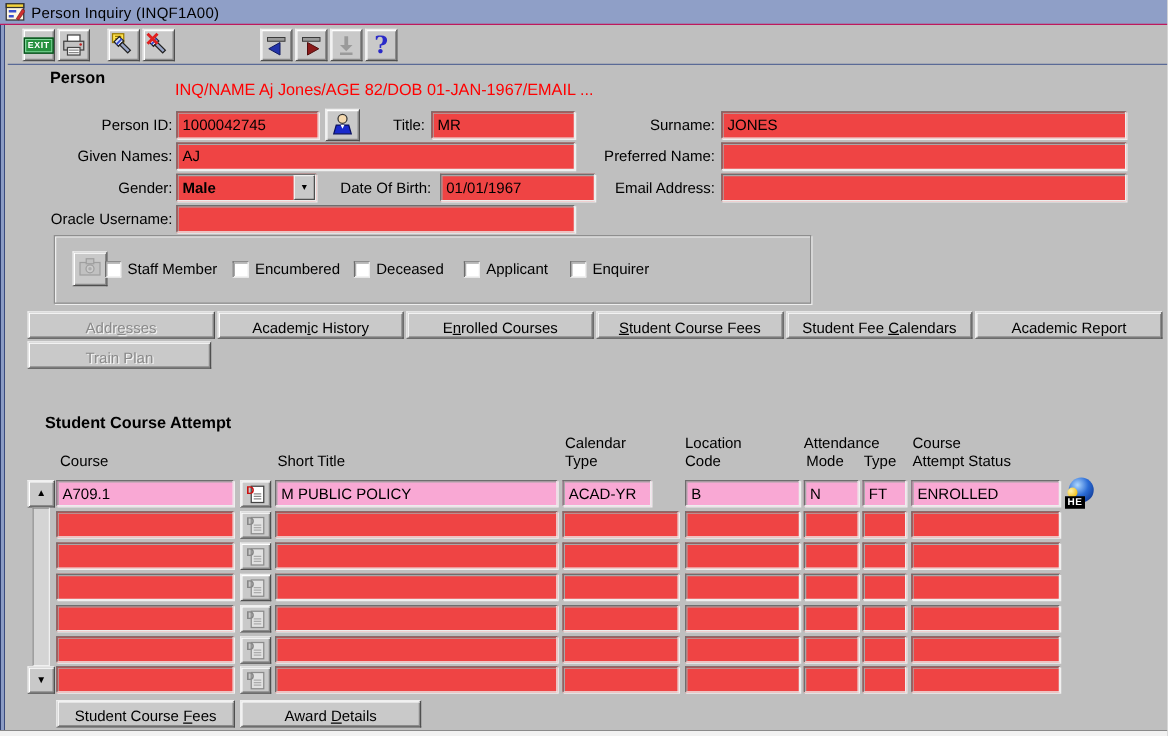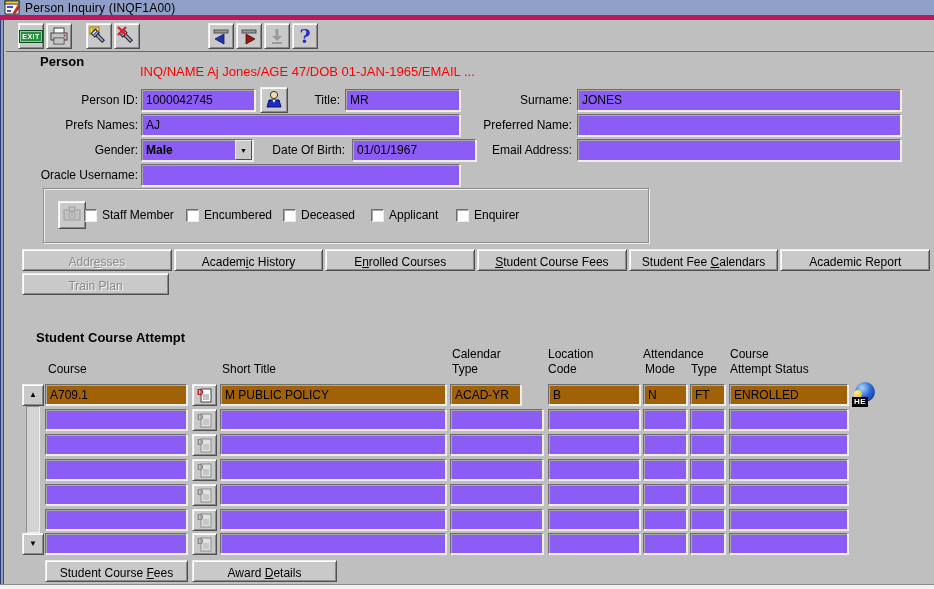--- a/index.html
+++ b/index.html
@@ -8,39 +8,39 @@
 
   .window { position: relative; width: 934px; height: 589px; background: #bfbfbf; overflow: hidden; }
 
   
   .edge-left { position:absolute; left:0; top:0; bottom:0; width:6px;
     background: linear-gradient(to right,#2c3c6e 0 1px,#8c9cc4 1px 3px,#3c4c7e 3px 4px,#bfbfbf 4px 6px); z-index: 50;}
   .edge-bottom { position:absolute; left:0; right:0; bottom:0; height:5px;
     background: linear-gradient(to bottom,#8a8a8a 0 1px,#f2f2f2 1px 5px); z-index: 50;}
 
   .titlebar { position:absolute; left:0; top:0; right:0; height:20px; background:#8f9fc7;
-    display:flex; align-items:center; padding-left:4px; border-bottom:5px solid #be185d; z-index:60;}
+    display:flex; align-items:center; padding-left:4px; border-bottom:1px solid #be185d; z-index:60;}
   .titlebar .ticon { width:16px; height:15px; margin-right:5px; position:relative; }
   .titletext { font-size:12px; color:#000; letter-spacing:.2px; }
 
   .toolbar { position:absolute; left:6px; top:21px; right:0; height:31px; background:#bfbfbf;
     display:flex; align-items:center; border-bottom:1px solid #5a6a96; }
   .tbtn { width:26px; height:26px; background:#c9c9c9; border:1px solid; border-color:#efefef #4f4f4f #4f4f4f #efefef;
     box-shadow: inset 1px 1px 0 #fff, inset -1px -1px 0 #8a8a8a;
     display:flex; align-items:center; justify-content:center; margin-right:2px; padding:0; cursor:default;}
   .sp14 { width:12px; } .sp68 { width:66px; }
   .exit-led { background:#27913f; border:1px solid #0b4d1e; color:#fff; font-weight:bold; font-size:7px;
     letter-spacing:.5px; padding:2px 2px; line-height:1; box-shadow: inset 0 0 0 1px #7fd79a; }
   .helpq { font-family:"DejaVu Serif", serif; font-weight:bold; font-size:19px; color:#2a2ac8; line-height:1; }
 
   .lbl { position:absolute; height:16px; text-align:right; white-space:nowrap; }
-  .sunken { background:#8b5cf6; border:1px solid #6e6e6e; border-right-color:#ededed; border-bottom-color:#ededed;
+  .sunken { background:#ef4444; border:1px solid #6e6e6e; border-right-color:#ededed; border-bottom-color:#ededed;
     box-shadow: inset 1px 1px 0 #a8a8a8, 1px 1px 0 #efefef; }
   .field { position:absolute; height:22px; padding:3px 4px 0 4px; font-size:12px; white-space:nowrap; overflow:hidden; }
-  .green { background:#a16207; }
+  .green { background:#f9a8d4; }
 
   .raised { background:#c9c9c9; border:1px solid; border-color:#efefef #4f4f4f #4f4f4f #efefef;
     box-shadow: inset 1px 1px 0 #fff, inset -1px -1px 0 #8a8a8a; cursor:default; }
   .navbtn { font-size:12px; text-align:center; padding-top:3px; height:22px; }
   .disabled { color:#8a8a8a; text-shadow:1px 1px 0 #f2f2f2; }
 
   .section-label { position:absolute; font-weight:bold; font-size:13px; }
   .red-query { position:absolute; color:#ff0000; font-size:13px; white-space:nowrap; }
 
   .cbx { width:13px; height:13px; background:#fff; border:1px solid #6e6e6e; border-right-color:#ededed;
@@ -160,37 +160,37 @@
         <polygon points="5,10 15,10 10,15" fill="#9a9a9a"></polygon>
         <rect x="5" y="16" width="10" height="2" fill="#9a9a9a"></rect>
       </svg>
     </button>
     <button class="tbtn">
       <span class="helpq">?</span>
     </button>
   </div>
 
   <div class="section-label" style="left:40px; top:54px;">Person</div>
-  <div class="red-query" style="left:140px; top:64px;">INQ/NAME Aj Jones/AGE 47/DOB 01-JAN-1965/EMAIL ...</div>
+  <div class="red-query" style="left:140px; top:64px;">INQ/NAME Aj Jones/AGE 82/DOB 01-JAN-1967/EMAIL ...</div>
 
   <div class="lbl" style="left:20px; top:93px; width:118px;">Person ID:</div>
   <div class="sunken field" style="left:141px; top:89px; width:114px;">1000042745</div>
   <button class="raised" style="position:absolute; left:260px; top:87px; width:28px; height:26px; padding:0;">
     <svg width="20" height="20" viewBox="0 0 20 20">
       <circle cx="10" cy="6" r="3.6" fill="#f5d9ae" stroke="#333"></circle>
       <polygon points="3,18 17,18 15,11 5,11" fill="#1a2acc" stroke="#0a1060"></polygon>
       <polygon points="8.5,11 11.5,11 10,14" fill="#fff"></polygon>
     </svg>
   </button>
   <div class="lbl" style="left:255px; top:93px; width:85px;">Title:</div>
   <div class="sunken field" style="left:345px; top:89px; width:115px;">MR</div>
   <div class="lbl" style="left:462px; top:93px; width:110px;text-align:right;">Surname:</div>
   <div class="sunken field" style="left:577px; top:89px; width:324px;">JONES</div>
 
-  <div class="lbl" style="left:20px; top:118px; width:118px;">Prefs Names:</div>
+  <div class="lbl" style="left:20px; top:118px; width:118px;">Given Names:</div>
   <div class="sunken field" style="left:141px; top:114px; width:319px;">AJ</div>
   <div class="lbl" style="left:462px; top:118px; width:110px;">Preferred Name:</div>
   <div class="sunken field" style="left:577px; top:114px; width:324px;"></div>
 
   <div class="lbl" style="left:20px; top:143px; width:118px;">Gender:</div>
   <div class="combo sunken" style="left:141px; top:139px; width:112px;">
     <span class="cval">Male</span>
     <button class="combo-btn">▼</button>
   </div>
   <div class="lbl" style="left:255px; top:143px; width:90px;">Date Of Birth:</div>

